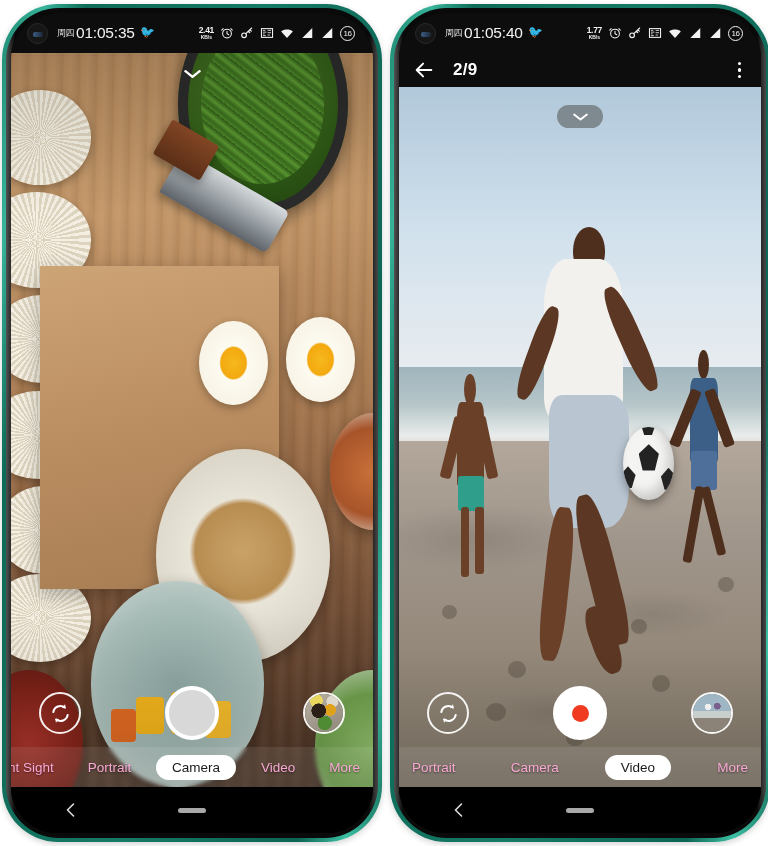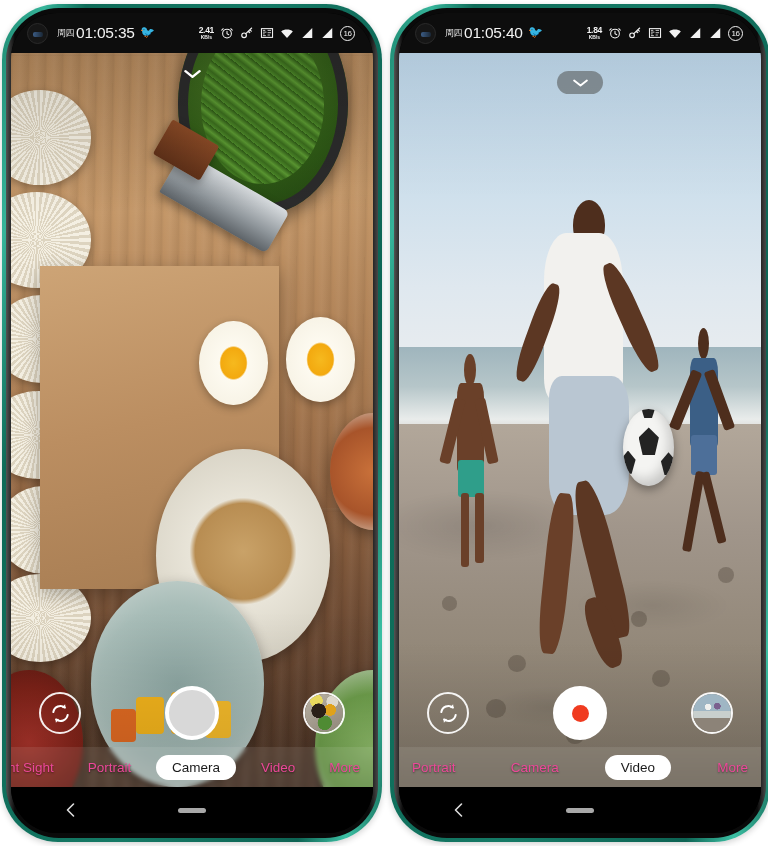--- a/index.html
+++ b/index.html
@@ -251,21 +251,21 @@
     display: flex;
     align-items: center;
     justify-content: space-between;
     padding: 0 4px;
     background: rgba(255,255,255,0.09);
     backdrop-filter: blur(2px);
     z-index: 4;
   }
   .mode {
     font-size: 13.5px;
-    color: #ec4899;
+    color: #f9a8d4;
     text-shadow: 0 1px 2px rgba(0,0,0,0.5);
     padding: 5px 9px;
     border-radius: 16px;
     white-space: nowrap;
     cursor: pointer;
     flex: 0 0 auto;
   }
   .mode.active {
     background: #ffffff;
     color: #1a1a1a;
@@ -564,21 +564,21 @@
     <div class="screen">
 
       <div class="statusbar">
         <div class="punch-hole"></div>
         <span class="sb-day">周四</span>
         <span class="sb-time">01:05:40</span>
         <span class="sb-birdie">🐦</span>
 
         <div class="sb-right">
           <div class="sb-net">
-            <span class="n1">1.84</span>
+            <span class="n1">1.77</span>
             <span class="n2">KB/s</span>
           </div>
           <svg class="sb-ico" viewBox="0 0 24 24">
             <circle cx="12" cy="13" r="7.5" fill="none" stroke="#f2f2f2" stroke-width="1.8"></circle>
             <path d="M12 9v4.3l3 1.6" stroke="#f2f2f2" stroke-width="1.8" fill="none" stroke-linecap="round"></path>
             <path d="M5.5 4.6 3 7M18.5 4.6 21 7" stroke="#f2f2f2" stroke-width="1.8" stroke-linecap="round"></path>
           </svg>
           <svg class="sb-ico" viewBox="0 0 24 24">
             <circle cx="7" cy="16" r="4" fill="none" stroke="#f2f2f2" stroke-width="2"></circle>
             <path d="M10 13 20 3.5M17 6.5l2.4 2.4M14.5 9l2.2 2.2" stroke="#f2f2f2" stroke-width="2" stroke-linecap="round" fill="none"></path>
@@ -593,20 +593,31 @@
           <svg class="sb-ico" viewBox="0 0 24 24">
             <path d="M21 3.5 V20.5 H4 Z" fill="#f2f2f2"></path>
           </svg>
           <svg class="sb-ico" viewBox="0 0 24 24">
             <path d="M21 3.5 V20.5 H4 Z" fill="#f2f2f2"></path>
           </svg>
           <div class="sb-batt">16</div>
         </div>
       </div>
 
+      <div class="appbar">
+        <svg class="appbar-back" viewBox="0 0 24 24">
+          <path d="M20 12 H5M11 5 L4 12 L11 19" fill="none" stroke="#ffffff" stroke-width="2.1" stroke-linecap="round" stroke-linejoin="round"></path>
+        </svg>
+        <span class="appbar-title">2/9</span>
+        <div class="appbar-more">
+          <i></i>
+            <i></i>
+            <i></i>
+        </div>
+      </div>
 
       <div class="viewfinder">
         <div class="vf-scene">
           <div class="beach-bg">
             <div class="sky"></div>
             <div class="sea"></div>
             <div class="sand"></div>
 
             <div class="player p-skin" style="left:18%;top:41%;width:3.2%;height:4.4%;border-radius:50%"></div>
             <div class="player p-skin" style="left:16%;top:45%;width:7.5%;height:12%;border-radius:16% 16% 6% 6%;background:#6a4029"></div>

